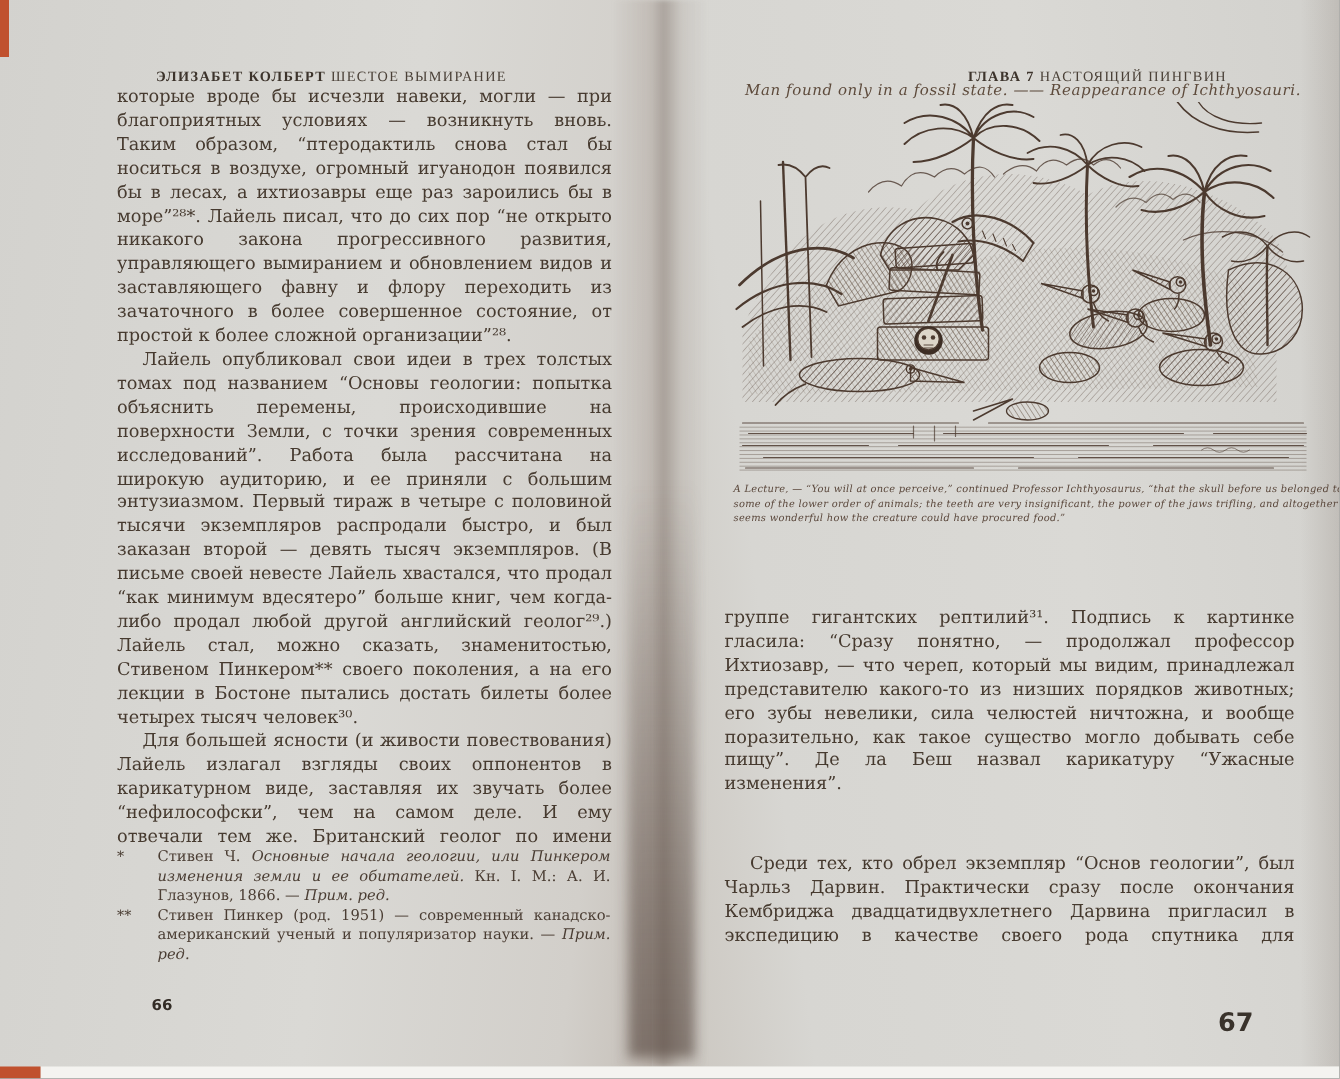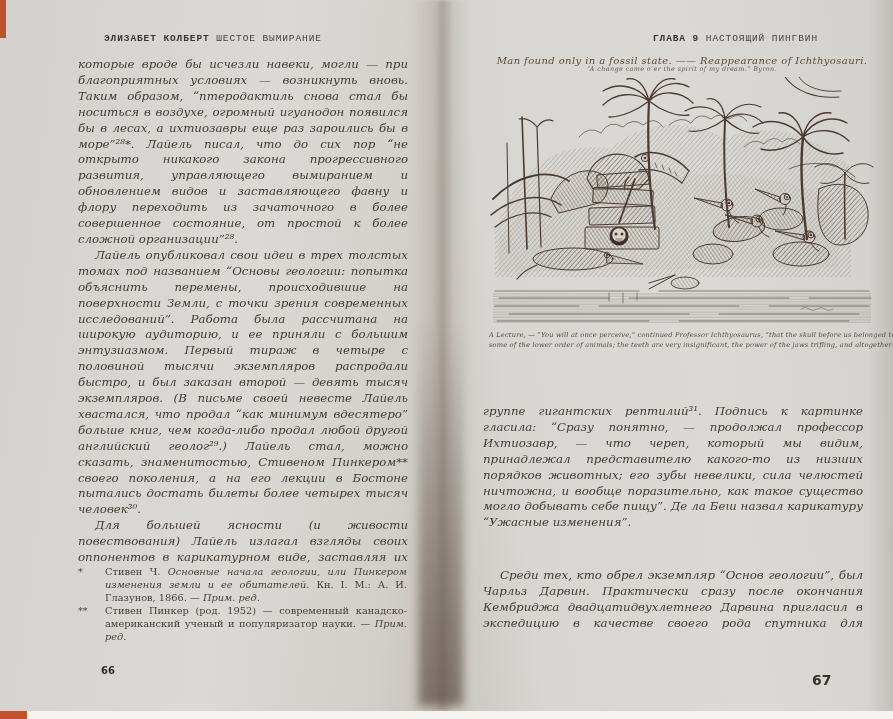--- a/index.html
+++ b/index.html
@@ -20,43 +20,43 @@
   .gutter{position:absolute;left:408px;top:0;width:64px;height:711px;pointer-events:none;
     background:linear-gradient(to right, rgba(121,101,90,0) 0%, rgba(121,101,90,0.18) 40%, rgba(93,74,64,0.34) 54%, rgba(121,101,90,0.12) 72%, rgba(121,101,90,0) 100%);
     filter:blur(1.5px);}
   .gutter-deep{position:absolute;left:419px;top:320px;width:44px;height:385px;pointer-events:none;
     background:linear-gradient(to bottom, rgba(74,58,50,0) 0%, rgba(74,58,50,0.45) 78%, rgba(74,58,50,0.55) 100%);
     filter:blur(4px);}
   .page-right-shade{position:absolute;right:0;top:0;width:26px;height:711px;pointer-events:none;
     background:linear-gradient(to right, rgba(110,95,85,0) 0%, rgba(110,95,85,0.18) 100%);}
   
   .running-head{
-    position:absolute;top:33px;font-family:Liberation Mono, monospace;
+    position:absolute;top:47px;font-family:Liberation Serif, serif;
     font-size:9.5px;letter-spacing:0.9px;color:#3d342c;white-space:nowrap;
   }
   .rh-left{left:104px;}
   .rh-right{right:75px;}
   .rh-bold{font-weight:bold;}
   .rh-light{font-weight:normal;color:#4a4037;}
   
-  .body-col{position:absolute;text-align:justify;font-size:11.8px;line-height:15.9px;color:#463a2f;font-style:italic;}
+  .body-col{position:absolute;text-align:justify;font-size:11.8px;line-height:15.9px;color:#463a2f;}
   .col-left{left:78px;top:57px;width:330px;height:506px;overflow:hidden;}
   .col-right{left:48px;top:404px;width:380px;height:230px;overflow:hidden;}
   .body-col p{margin:0;}
   .p-indent{text-indent:17px;}
   .p-gap{margin-top:37px !important;}
   
   .footnotes{position:absolute;left:77px;top:566px;width:330px;font-size:9.8px;line-height:12.8px;color:#4a3d33;text-align:justify;}
   .footnote{position:relative;padding-left:28px;margin:0 0 1px 0;}
   .fn-marker{position:absolute;left:1px;top:0;font-size:9.5px;}
   .fn-italic{font-style:italic;}
   
   .page-number{position:absolute;font-family:"DejaVu Sans",sans-serif;font-weight:bold;font-size:10px;color:#332c26;}
   .pn-left{left:101px;top:665px;}
-  .pn-right{left:377px;top:672px;font-size:14px;color:#3a332c;}
+  .pn-right{left:377px;top:672px;font-size:17px;color:#3a332c;}
   
   .figure{position:absolute;left:54px;top:56px;width:386px;}
   .fig-title{text-align:center;font-style:italic;font-size:13px;letter-spacing:2.2px;color:#53402f;margin:0 0 3px 0;white-space:nowrap;}
   .fig-sub{text-align:center;font-style:italic;font-size:10px;letter-spacing:0.4px;color:#5d4a3b;margin:0;white-space:nowrap;line-height:9px;}
   .fig-sub2{font-size:6.4px;color:#6a564a;}
   .fig-art{display:block;margin-top:3px;}
   .fig-caption{font-style:italic;font-size:6.6px;line-height:9.6px;color:#5a473b;margin-top:2px;white-space:nowrap;letter-spacing:0.2px;}
 </style>
 </head>
 <body>
@@ -78,39 +78,38 @@
     <div class="footnotes">
       <div class="footnote">
         <span class="fn-marker">*</span>
         <span>Стивен Ч.</span>
         <span class="fn-italic">Основные начала геологии, или Пинкером изменения земли и ее обитателей.</span>
         <span>Кн. I. М.: А. И. Глазунов, 1866. —</span>
         <span class="fn-italic">Прим. ред.</span>
       </div>
       <div class="footnote">
         <span class="fn-marker">**</span>
-        <span>Стивен Пинкер (род. 1952) — современный канадско-американский ученый и популяризатор науки. —</span>
+        <span>Стивен Пинкер (род. 1951) — современный канадско-американский ученый и популяризатор науки. —</span>
         <span class="fn-italic">Прим. ред.</span>
       </div>
     </div>
 
     <div class="page-number pn-left">66</div>
   </div>
 
   <div class="page page-right">
     <div class="page-right-shade"></div>
 
     <div class="running-head rh-right">
-      <span class="rh-bold">ГЛАВА 9</span>
+      <span class="rh-bold">ГЛАВА 7</span>
       <span class="rh-light">НАСТОЯЩИЙ ПИНГВИН</span>
     </div>
 
     <div class="figure">
       <div class="fig-sub">Man found only in a fossil state. —— Reappearance of Ichthyosauri.</div>
-      <div class="fig-sub fig-sub2">“A change came o’er the spirit of my dream.” Byron.</div>
 
       <svg class="fig-art" width="386" height="252" viewBox="0 0 386 252" xmlns="http://www.w3.org/2000/svg">
         <defs>
           <pattern id="hx" width="3.4" height="3.4" patternUnits="userSpaceOnUse" patternTransform="rotate(42)">
             <line x1="0" y1="0" x2="0" y2="3.4" stroke="#56443a" stroke-width="0.7"></line>
           </pattern>
           <pattern id="hy" width="3" height="3" patternUnits="userSpaceOnUse" patternTransform="rotate(-33)">
             <line x1="0" y1="0" x2="0" y2="3" stroke="#61503f" stroke-width="0.6"></line>
           </pattern>
           <pattern id="hz" width="6" height="2.6" patternUnits="userSpaceOnUse">
@@ -221,20 +220,21 @@
 
           <path d="M120,216 v8 M134,216 v10 M148,216 v7" stroke-width="0.8" opacity="0.7"></path>
 
           <path d="M312,232 q4,-3 8,0 q4,3 8,0 q4,-3 8,0 q4,3 8,0" stroke-width="0.5" opacity="0.8"></path>
         </g>
       </svg>
 
       <div class="fig-caption">
         <div>A Lecture, — “You will at once perceive,” continued Professor Ichthyosaurus, “that the skull before us belonged to</div>
         <div>some of the lower order of animals; the teeth are very insignificant, the power of the jaws trifling, and altogether it</div>
+        <div>seems wonderful how the creature could have procured food.”</div>
       </div>
     </div>
 
     <div class="body-col col-right">
       <p class="p-noindent">группе гигантских рептилий³¹. Подпись к картинке гласила: “Сразу понятно, — продолжал профессор Ихтиозавр, — что череп, который мы видим, принадлежал представителю какого-то из низших порядков животных; его зубы невелики, сила челюстей ничтожна, и вообще поразительно, как такое существо могло добывать себе пищу”. Де ла Беш назвал карикатуру “Ужасные изменения”.</p>
       <p class="p-indent p-gap">Среди тех, кто обрел экземпляр “Основ геологии”, был Чарльз Дарвин. Практически сразу после окончания Кембриджа двадцатидвухлетнего Дарвина пригласил в экспедицию в качестве своего рода спутника для джентльмена Роберт</p>
     </div>
 
     <div class="page-number pn-right">67</div>
   </div>

